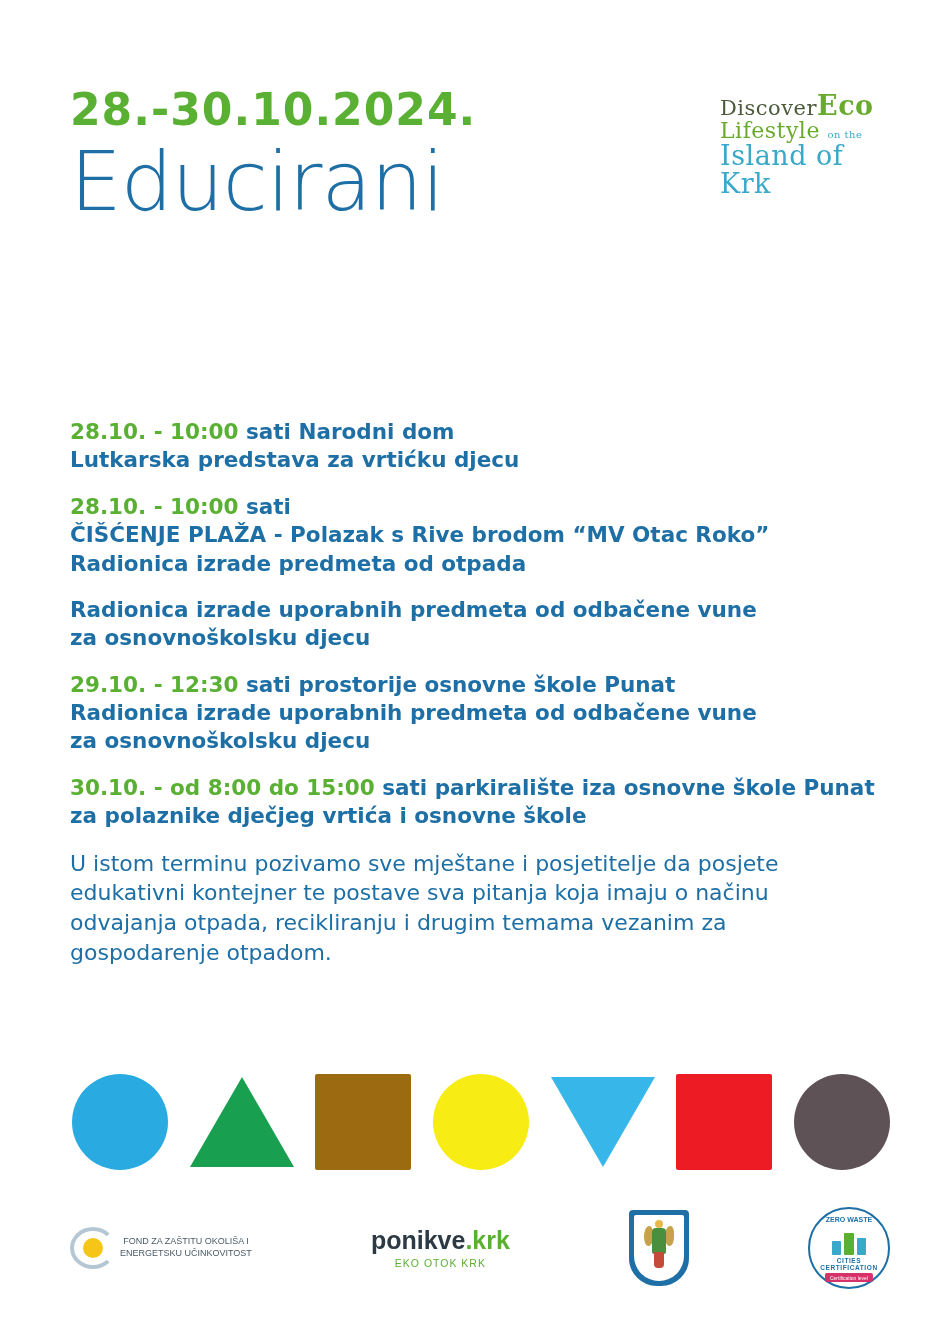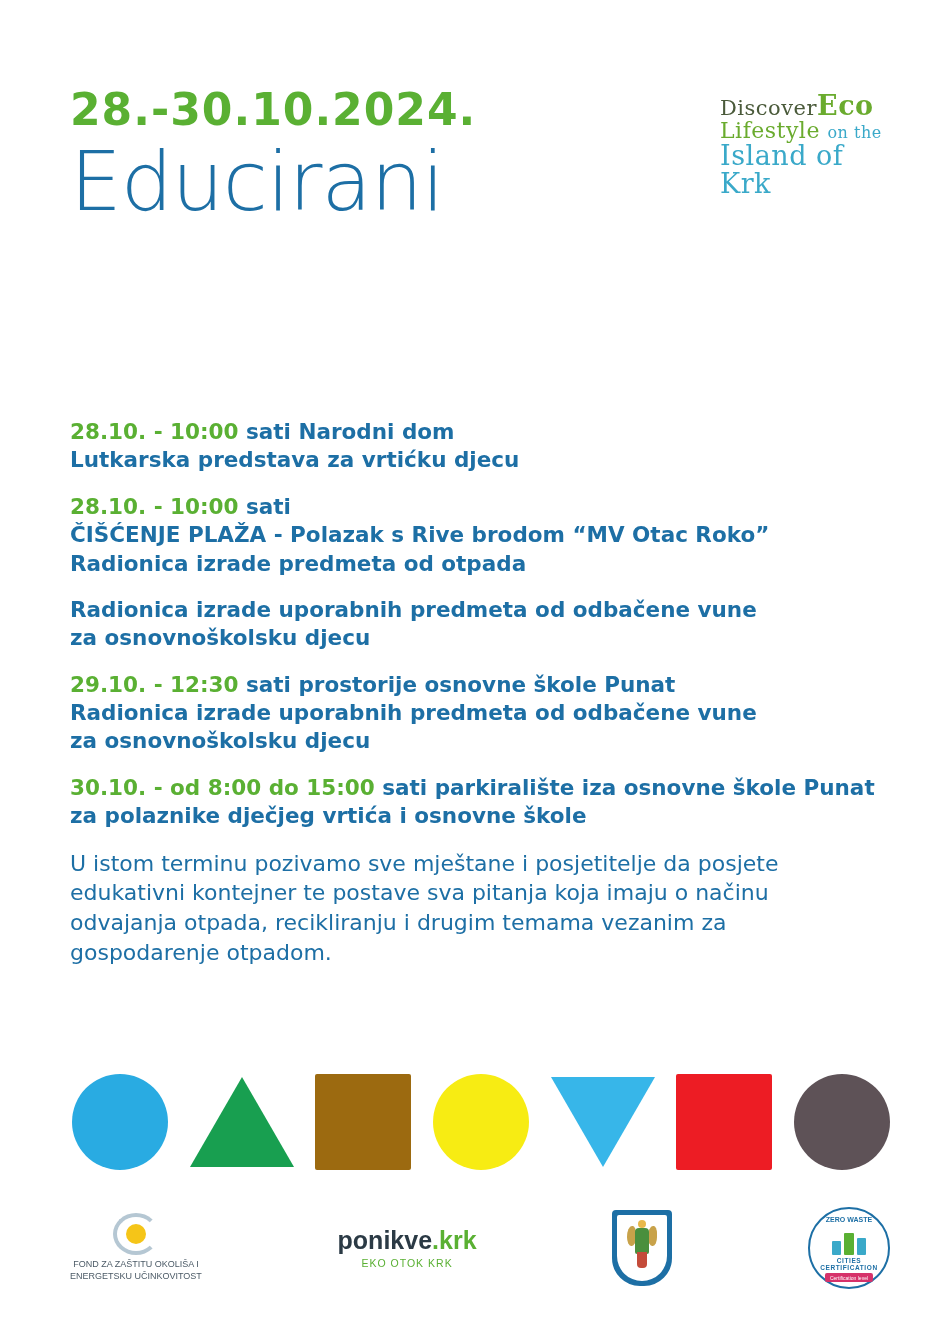--- a/index.html
+++ b/index.html
@@ -68,21 +68,21 @@
     font-size: 27px;
   }
   .brand-logo .bl2 {
     font-family: "DejaVu Serif", serif;
     font-size: 22px;
     color: #6aab2e;
     letter-spacing: .5px;
   }
   .brand-logo .bl2 .onthe {
     color: #3aa9c9;
-    font-size: 16px;
+    font-size: 10px;
   }
   .brand-logo .bl3 {
     font-family: "DejaVu Serif", serif;
     font-size: 27px;
     color: #3aa9c9;
     letter-spacing: .5px;
   }
 
   
   .program {
@@ -147,21 +147,21 @@
     left: 70px;
     right: 60px;
     bottom: 40px;
     height: 110px;
     display: flex;
     align-items: center;
     justify-content: space-between;
   }
   .f-item { display: flex; align-items: center; gap: 8px; }
 
-  .fzo { flex-direction: column; align-items: center; gap: 4px; }
+  .fzo { flex-direction: row; align-items: center; gap: 4px; }
   .fzo-mark {
     width: 46px; height: 42px; position: relative;
   }
   .fzo-mark .ring {
     position: absolute; inset: 0;
     border: 4px solid #b5c7d3;
     border-radius: 50%;
     border-right-color: transparent;
   }
   .fzo-mark .dot {

